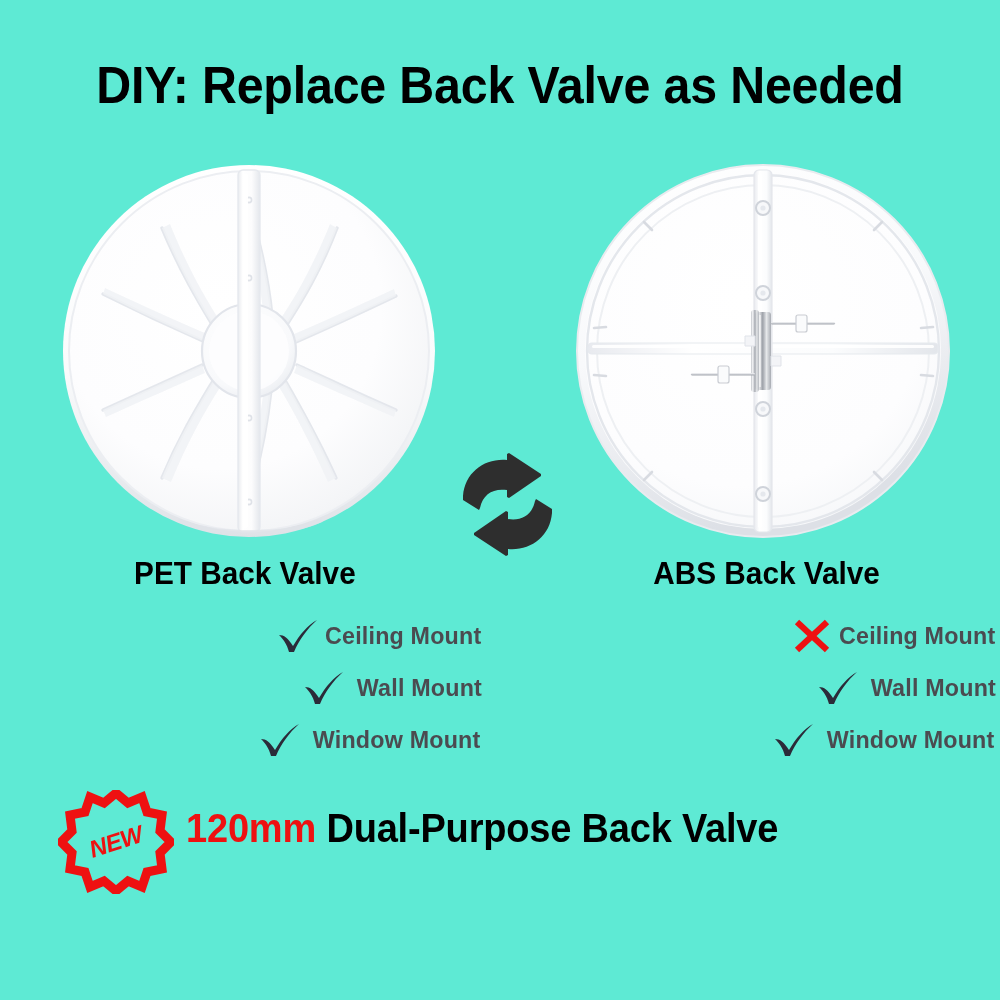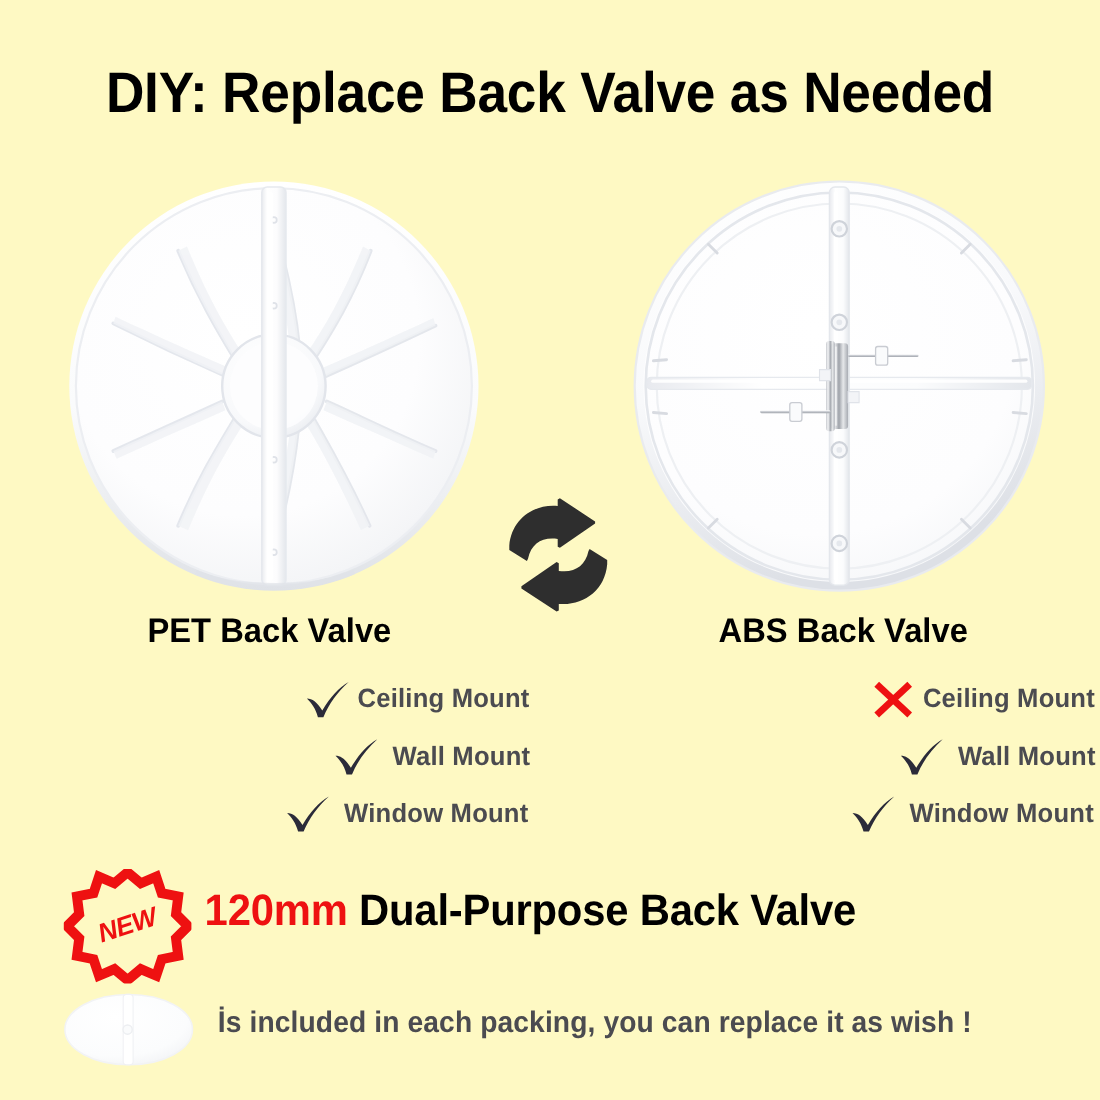--- a/index.html
+++ b/index.html
@@ -9,21 +9,21 @@
     background: #ffffff;
   }
   body {
     font-family: "Liberation Sans", sans-serif;
     -webkit-font-smoothing: antialiased;
   }
   #page {
     position: relative;
     width: 1000px;
     height: 1000px;
-    background: #fef9c3;
+    background: #5eead4;
     overflow: hidden;
   }
 
   
   .title {
     position: absolute;
     left: 0;
     top: 58px;
     width: 1000px;
     text-align: center;
@@ -456,29 +456,14 @@
                  L 84 97 L 70 91 L 58 101 L 46 91 L 32 97 L 27 82 L 12 79 L 14 63 L 3 52 L 14 41
                  L 12 25 L 27 22 L 32 7 L 46 13 Z" fill="none" stroke="#ee1111" stroke-width="9" stroke-linejoin="miter"></path>
       </svg>
       <div class="badge-text">NEW</div>
     </div>
     <div class="newline">
       <span class="size">120mm</span><span> Dual-Purpose Back Valve</span>
     </div>
   </div>
 
-  <div class="footer">
-    <svg class="mini-valve" viewBox="0 0 130 70">
-      <defs>
-        <radialGradient id="miniGrad" cx="40%" cy="32%" r="80%">
-          <stop offset="0%" stop-color="#ffffff"></stop>
-          <stop offset="70%" stop-color="#fbfcfd"></stop>
-          <stop offset="100%" stop-color="#f0f1f4"></stop>
-        </radialGradient>
-      </defs>
-      <ellipse cx="63" cy="36" rx="58" ry="32" fill="url(#miniGrad)" stroke="#f2f3f5" stroke-width="1.4"></ellipse>
-      <rect x="58" y="4" width="9" height="64" rx="3" fill="#ffffff" stroke="#f0f1f4" stroke-width="1"></rect>
-      <circle cx="62" cy="36" r="4.2" fill="#fafbfc" stroke="#eceef1" stroke-width="1.2"></circle>
-    </svg>
-    <div class="footnote">İs included in each packing, you can replace it as wish !</div>
-  </div>
 
 </div>
 
 </body></html>

